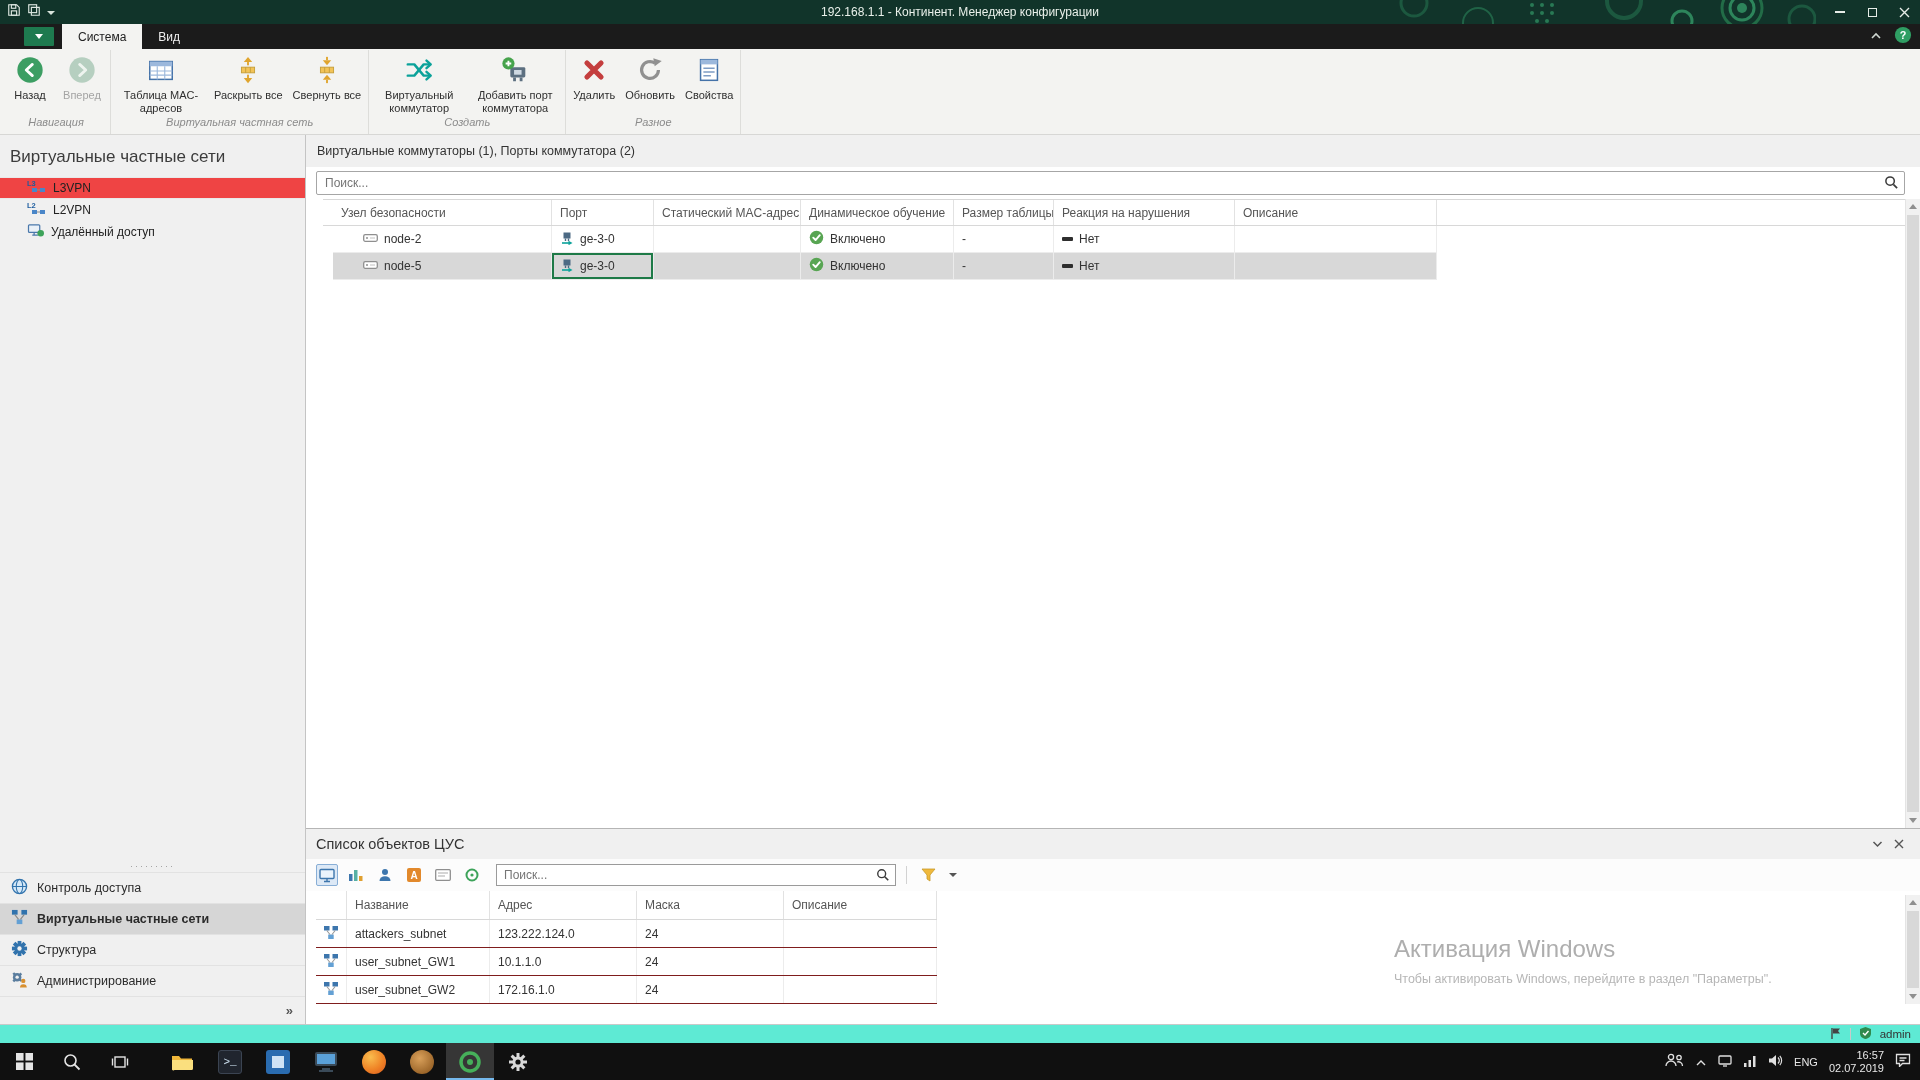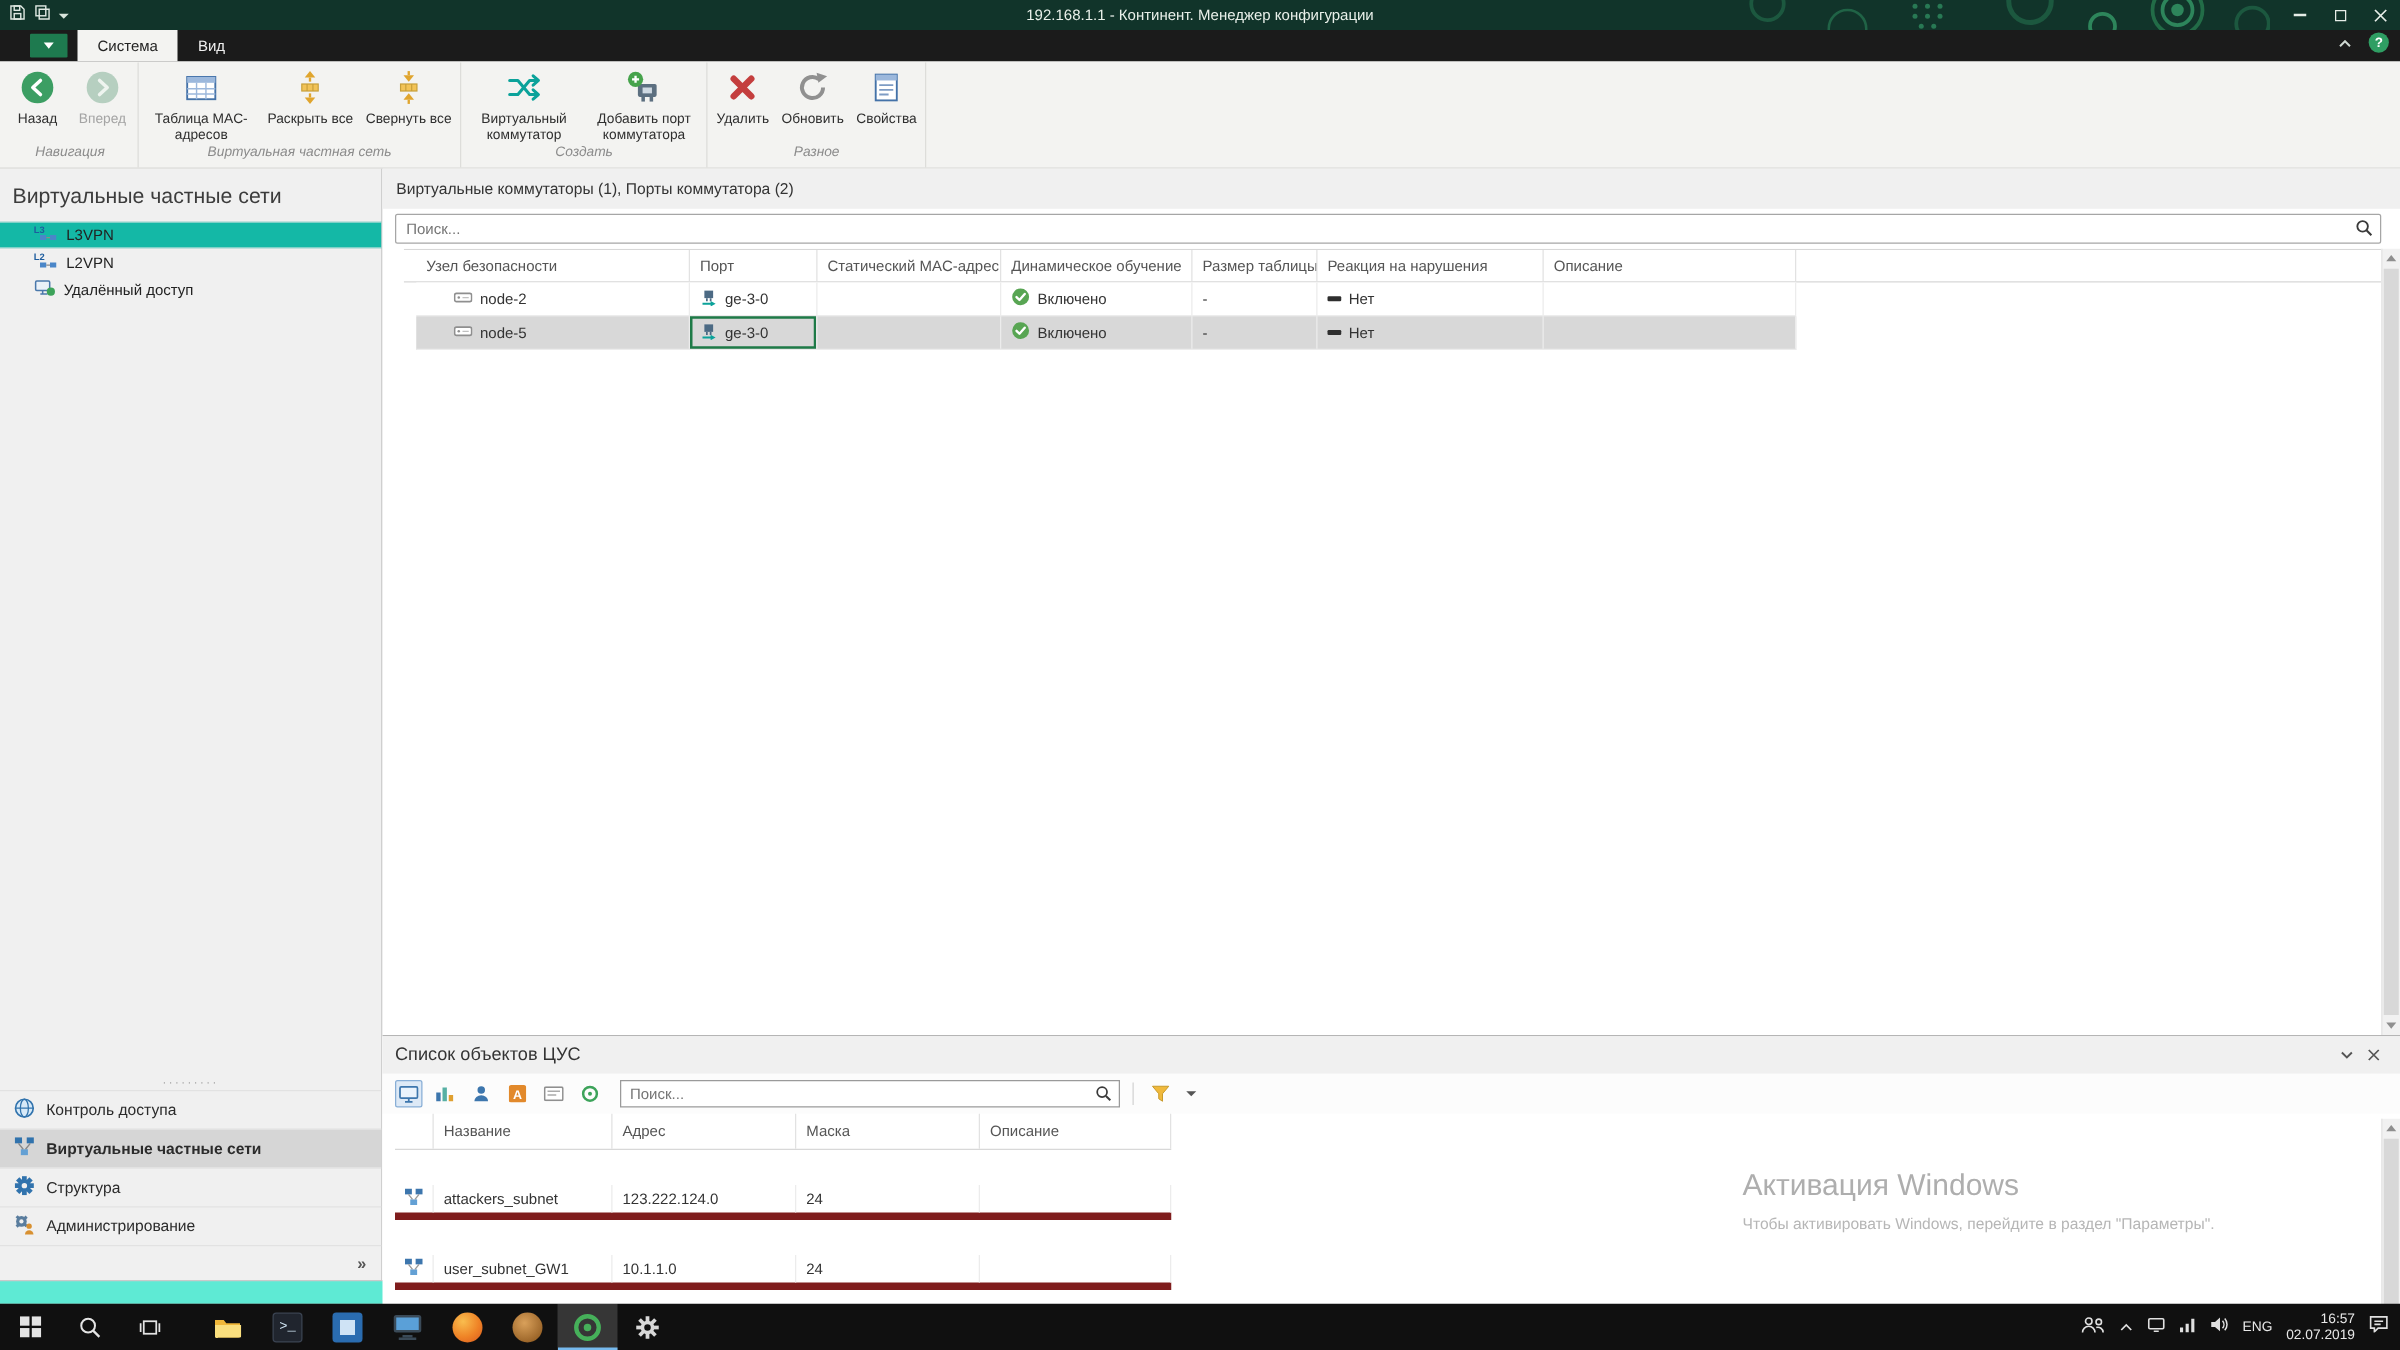--- a/index.html
+++ b/index.html
@@ -37,21 +37,21 @@
   .rbtn { display:flex; flex-direction:column; align-items:center; padding:4px 5px 0; min-width:52px; }
   .ricon { width:32px; height:32px; display:flex; align-items:center; justify-content:center; }
   .rlabel { font-size:11px; line-height:13px; color:#2f2f2f; text-align:center; margin-top:3px; max-width:86px; }
   .rbtn.disabled .rlabel { color:#a4a4a4; }
 
   
   #workspace { flex:1; display:flex; min-height:0; }
   #sidebar { width:306px; background:#f0f0f0; border-right:1px solid #c4c4c4; display:flex; flex-direction:column; flex:0 0 auto; }
   .sb-title { font-size:17px; color:#3c3c3c; padding:12px 10px 10px; }
   .tree-item { height:22px; display:flex; align-items:center; gap:6px; padding-left:27px; font-size:12px; color:#222; }
-  .tree-item.hl { background:#14b8a6; border-top:1px solid #e9e9e9; border-bottom:1px solid #e9e9e9; }
+  .tree-item.hl { background:#ef4444; border-top:1px solid #e9e9e9; border-bottom:1px solid #e9e9e9; }
   .sb-flex { flex:1; }
   .sb-dots { text-align:center; color:#9a9a9a; font-size:9px; letter-spacing:2px; line-height:8px; height:10px; }
   .nav-item { height:31px; display:flex; align-items:center; gap:9px; padding-left:11px; font-size:12.5px; color:#2b2b2b; border-top:1px solid #e2e2e2; }
   .nav-item.selected { background:#d6d6d6; font-weight:bold; }
   .sb-more { height:28px; display:flex; align-items:center; justify-content:flex-end; padding-right:12px; color:#555; font-size:13px; font-weight:bold; border-top:1px solid #e2e2e2; }
 
   
   #main { flex:1; position:relative; background:#fff; min-width:0; }
   .main-header { height:32px; background:#f0f0f0; display:flex; align-items:center; padding-left:11px; font-size:12.5px; color:#333; }
   .search-row { height:32px; padding:4px 15px 4px 10px; position:relative; }
@@ -91,21 +91,21 @@
   .tool-icon.sel { border:1px solid #88aed6; background:#dde9f6; border-radius:2px; }
   .bp-search-wrap { position:relative; margin-left:6px; }
   input.bp-search { width:400px; height:22px; border:1px solid #9a9a9a; padding:0 26px 0 7px; font-size:12px; color:#333; outline:none; font-family:inherit; }
   .bp-mag { position:absolute; right:6px; top:4px; }
   .tool-sep { width:1px; height:18px; background:#d2d2d2; margin:0 3px; }
   .caret-down { width:0; height:0; border-left:4px solid transparent; border-right:4px solid transparent; border-top:4px solid #555; margin-left:3px; }
   .bp-body { flex:1; position:relative; background:#fff; }
   .bp-table { margin-left:10px; width:621px; }
   .bp-head { height:29px; display:flex; border-bottom:1px solid #d8d8d8; }
   .bp-head .cell { color:#555; border-right:1px solid #e2e2e2; }
-  .bp-row { height:28px; display:flex; border-bottom:6px solid #7f1d1d;margin-top:28px; }
+  .bp-row { height:28px; display:flex; border-bottom:1px solid #7f1d1d; }
   .bci{width:31px; justify-content:center; padding-left:0;}
   .bc0{width:143px}.bc1{width:147px}.bc2{width:147px}.bc3{width:153px}
   .bp-scroll { position:absolute; right:0; top:4px; bottom:20px; width:15px; background:#f1f1f1; border-left:1px solid #e4e4e4; }
 
   .watermark { position:absolute; left:1088px; top:44px; color:#aeaeae; }
   .watermark-title { font-size:24px; font-weight:300; }
   .watermark-sub { font-size:12.5px; margin-top:9px; color:#b6b6b6; }
 
   
   #statusbar { height:19px; background:#5eead4; border-top:1px solid #c9c9c9; display:flex; align-items:center; justify-content:flex-end; gap:8px; padding-right:9px; font-size:11.5px; color:#333; flex:0 0 auto; }

